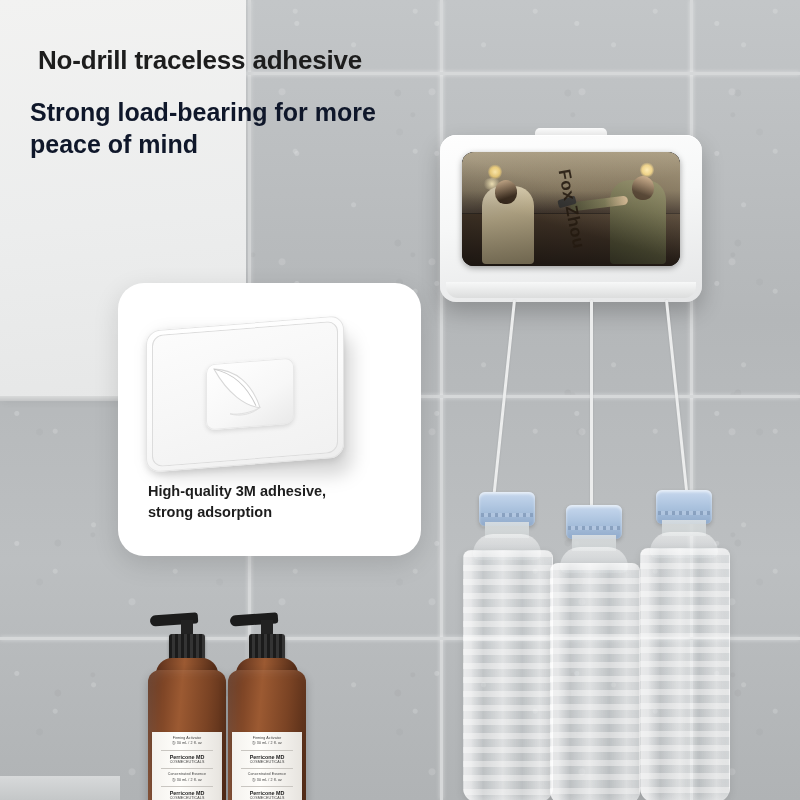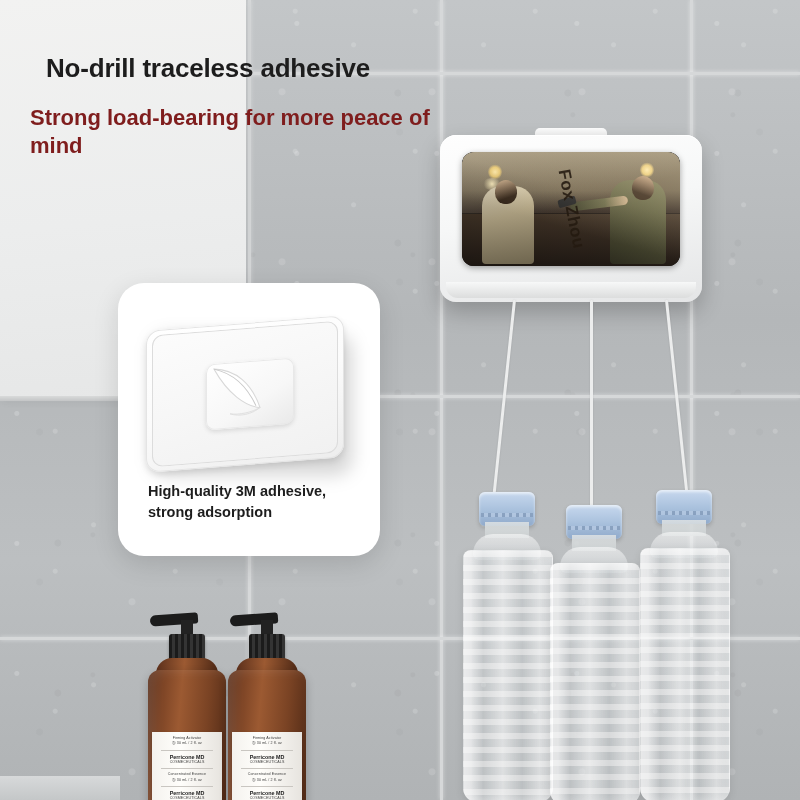--- a/index.html
+++ b/index.html
@@ -38,22 +38,22 @@
     background:linear-gradient(175deg,#f2f2f1 0%,#eceded 55%,#e6e7e7 100%);
     box-shadow:2px 2px 8px rgba(0,0,0,.06);}
   .panel-left-edge{position:absolute;left:0;top:396px;width:246px;height:5px;
     background:linear-gradient(180deg,#d9dada,#c3c5c6);}
   .panel-top{position:absolute;left:0;top:0;width:150px;height:10px;
     background:#cfd1d2;}
 
   
   .copy{position:absolute;left:30px;top:38px;width:420px;}
   .title{font-size:26px;font-weight:bold;color:#1d1d1d;letter-spacing:-.2px;
-    line-height:1.15;margin:16px;}
-  .subtitle{font-size:22px;font-weight:bold;color:#7f1d1d;line-height:1.28;
+    line-height:1.15;margin:8px;}
+  .subtitle{font-size:25px;font-weight:bold;color:#0f172a;line-height:1.28;
     margin:20px 0 0 0;width:400px;}
   .bodyline{position:absolute;left:30px;top:180px;width:430px;
     font-size:11.5px;color:#303030;letter-spacing:-.1px;white-space:nowrap;}
 
   
   .holder{position:absolute;left:440px;top:135px;width:262px;height:167px;}
   .holder-tab{position:absolute;left:95px;top:-7px;width:72px;height:10px;
     border-radius:5px 5px 0 0;
     background:linear-gradient(180deg,#fdfdfd,#eceded);}
   .holder-body{position:absolute;inset:0;border-radius:16px;
@@ -148,21 +148,21 @@
     background:linear-gradient(90deg,#f4f2ee,#fffefb 40%,#e7e4df);
     box-shadow:0 1px 3px rgba(0,0,0,.18);
     padding:4px 3px;box-sizing:border-box;overflow:hidden;}
   .lbl-t{font-size:3.6px;color:#3a3a3a;text-align:center;line-height:1.5;
     letter-spacing:.1px;}
   .lbl-brand{font-size:5.4px;color:#1a1a1a;text-align:center;font-weight:bold;
     margin-top:1px;}
   .lbl-rule{height:1px;background:#c9c6c1;margin:3px 6px;}
 
   
-  .callout{position:absolute;left:118px;top:283px;width:262px;height:273px;
+  .callout{position:absolute;left:118px;top:283px;width:303px;height:273px;
     background:#fff;border-radius:26px;
     box-shadow:0 8px 26px rgba(0,0,0,.13);}
   .pad-wrap{position:absolute;left:28px;top:40px;width:205px;height:150px;}
   .pad-shadow{position:absolute;left:6px;top:12px;width:200px;height:140px;
     border-radius:16px;background:rgba(0,0,0,.16);filter:blur(9px);}
   .pad{position:absolute;left:0;top:0;width:198px;height:142px;border-radius:14px;
     background:linear-gradient(165deg,#ffffff 0%,#fbfbfb 50%,#ededed 100%);
     box-shadow:inset 0 0 0 1px #e4e4e4, 0 3px 6px rgba(0,0,0,.10);
     transform:skewY(-4.5deg);}
   .pad-inner{position:absolute;left:6px;top:5px;width:186px;height:132px;

